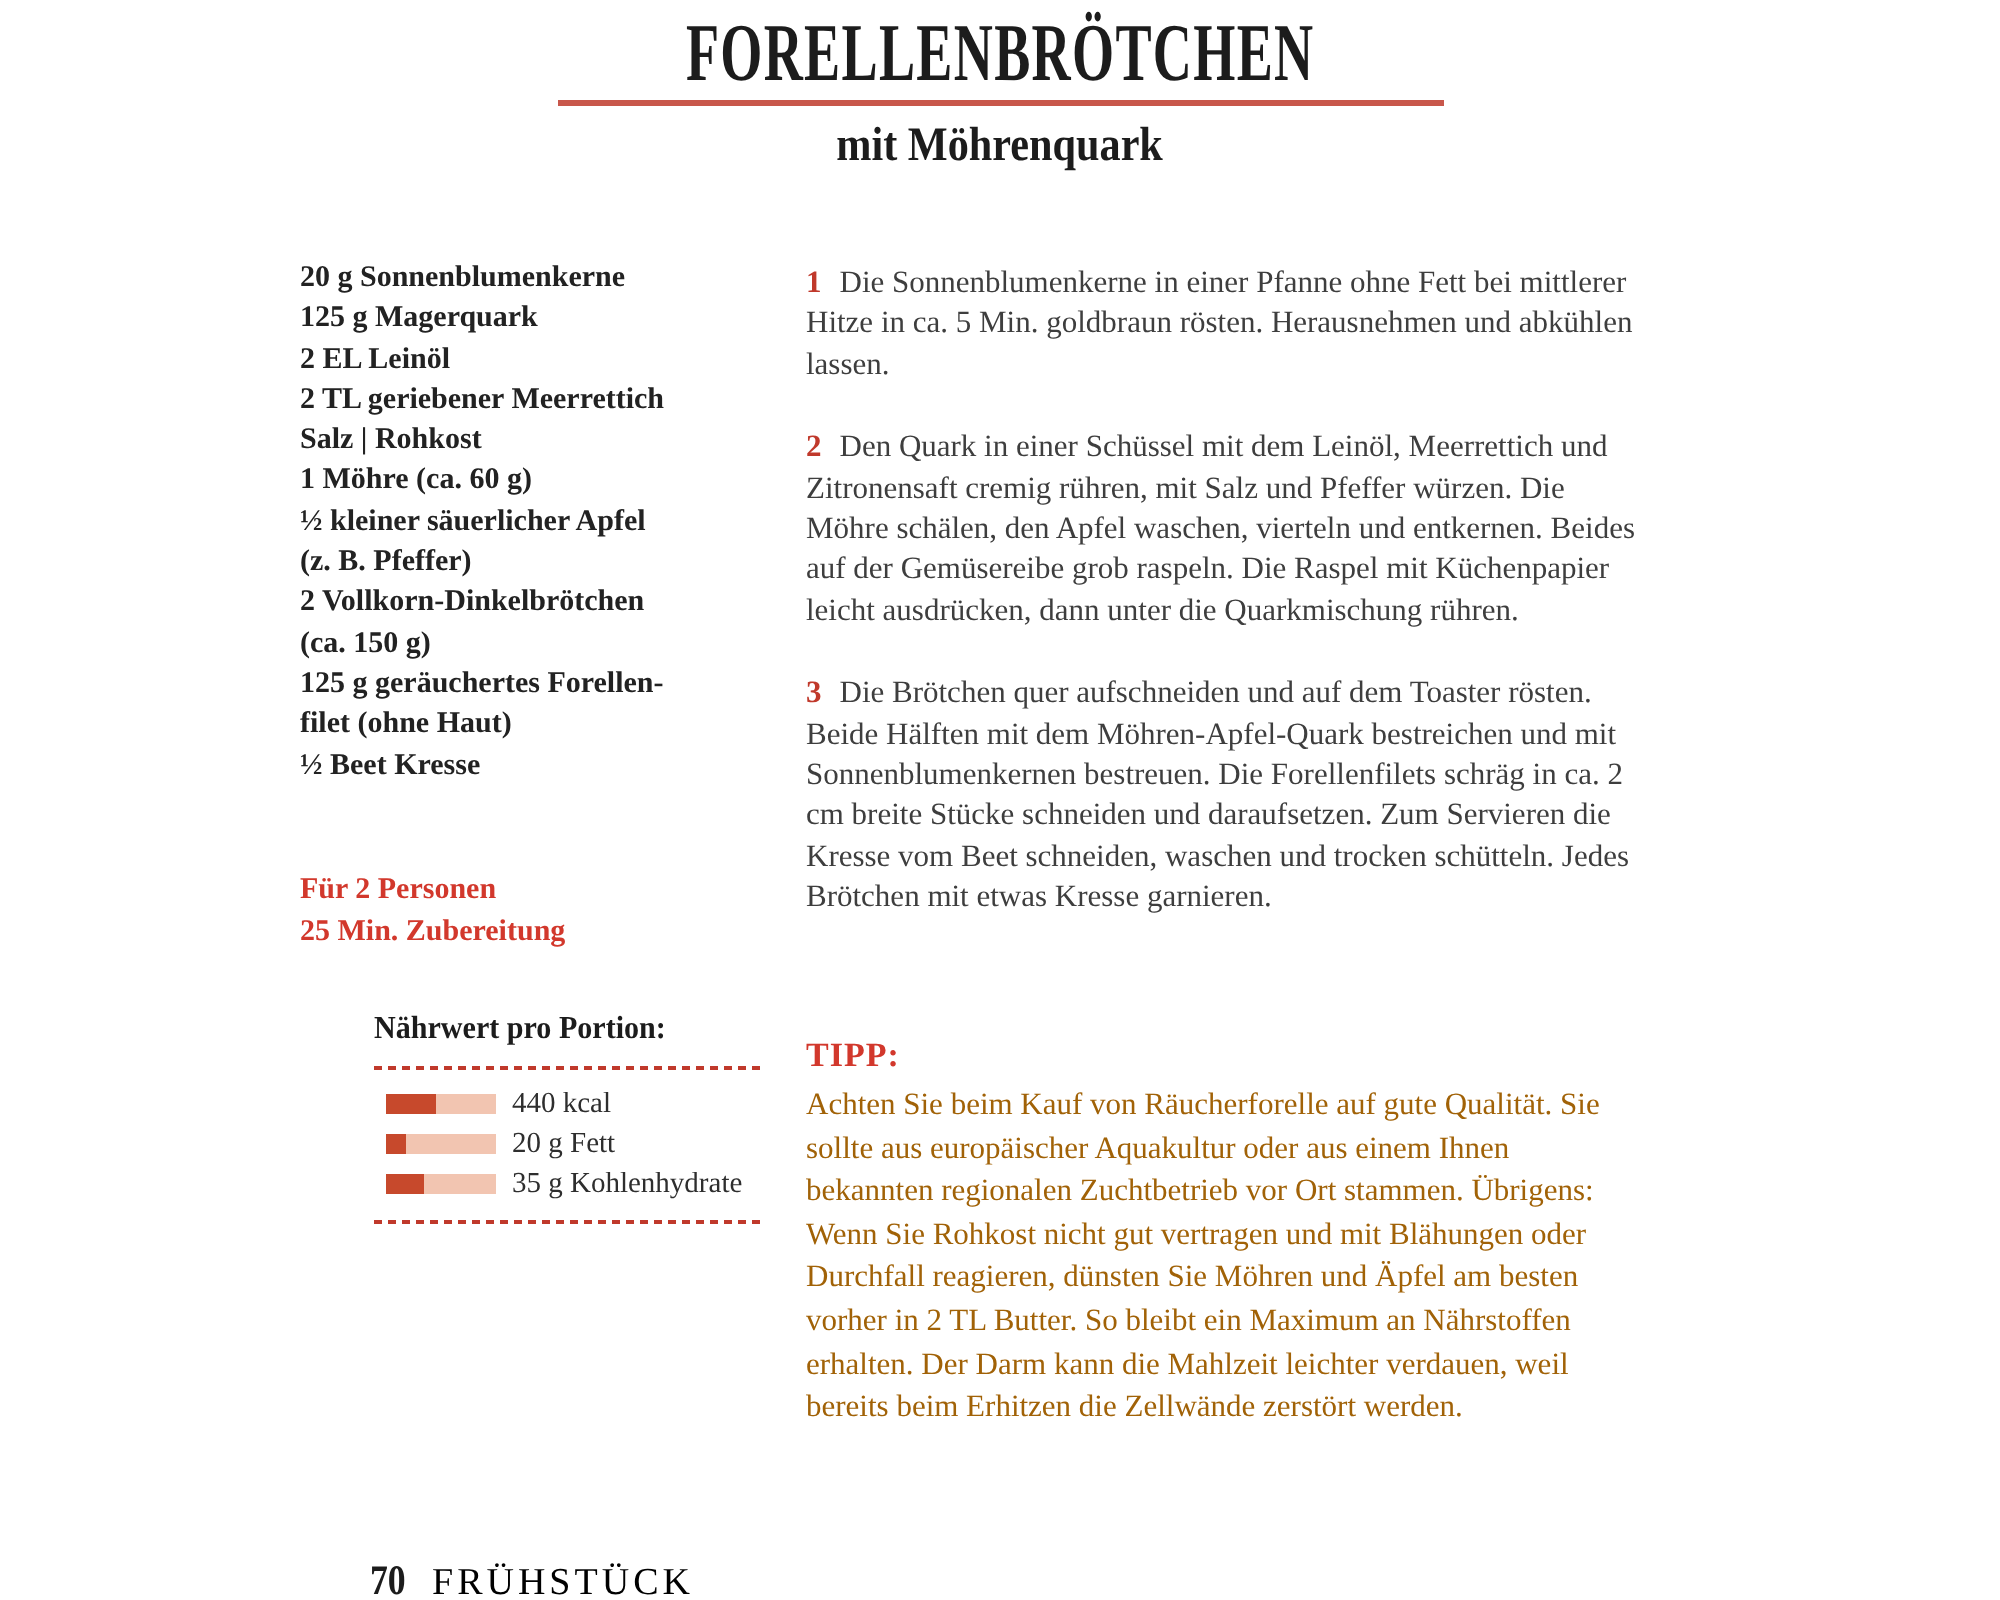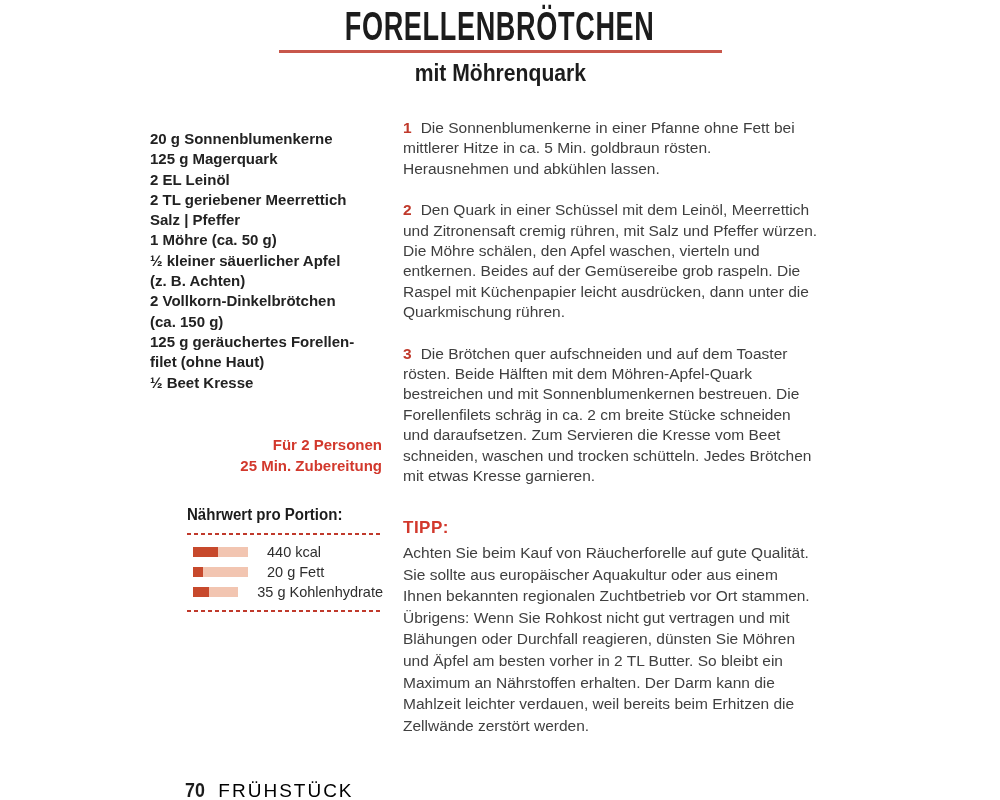--- a/index.html
+++ b/index.html
@@ -2,21 +2,21 @@
 <html><head>
 <meta charset="utf-8">
 <style>
   * { margin: 0; padding: 0; box-sizing: border-box; }
   html, body { background: #ffffff; }
   .page {
     position: relative;
     width: 834px;
     height: 800px;
     background: #ffffff;
-    font-family: Liberation Sans, sans-serif;
+    font-family: Liberation Serif, serif;
     overflow: hidden;
     color: #3e3e3e;
   }
 
   
   .title-block { position: absolute; top: 6px; left: 0; width: 1000px; text-align: center; }
   .recipe-title {
     font-size: 41px;
     font-weight: 700;
     color: #1c1c1c;
@@ -53,21 +53,20 @@
     font-size: 15px;
     font-weight: 700;
     line-height: 20.3px;
     color: #222222;
   }
   .serving-block {
     position: absolute;
     left: 150px;
     top: 435px;
     width: 232px;
-    text-align: right;
     font-size: 15px;
     font-weight: 700;
     line-height: 20.5px;
     color: #d2382c;
   }
 
   
   .nutrition {
     position: absolute;
     left: 187px;
@@ -97,31 +96,31 @@
     margin-left: 6px;
     background: #f2c5b1;
     position: relative;
   }
   .nutrition-bar-fill {
     position: absolute;
     left: 0; top: 0; bottom: 0;
     background: #c7492c;
   }
   .nutrition-label {
-    margin-left: 19px;
+    margin-left: 8px;
     font-size: 14.5px;
     color: #2e2e2e;
     white-space: nowrap;
   }
 
   
   .steps {
     position: absolute;
     left: 403px;
-    top: 118px;
+    top: 132px;
     width: 416px;
   }
   .step {
     font-size: 15.5px;
     line-height: 20.4px;
     color: #3e3e3e;
     margin-bottom: 21px;
     text-align: left;
   }
   .step-num {
@@ -138,21 +137,21 @@
   .tip-heading {
     font-size: 17px;
     font-weight: 700;
     color: #d2382c;
     letter-spacing: 0.5px;
     margin-bottom: 4px;
   }
   .tip-text {
     font-size: 15.5px;
     line-height: 21.6px;
-    color: #404040;
+    color: #a16207;
   }
 
   
   .footer {
     position: absolute;
     left: 185px;
     top: 778px;
     display: flex;
     align-items: baseline;
   }
@@ -180,24 +179,24 @@
     <div><span class="recipe-title">FORELLENBRÖTCHEN</span></div>
     <div class="title-rule"></div>
     <div><span class="recipe-subtitle">mit Möhrenquark</span></div>
   </div>
 
   <div class="ingredients">
     <div>20 g Sonnenblumenkerne</div>
     <div>125 g Magerquark</div>
     <div>2 EL Leinöl</div>
     <div>2 TL geriebener Meerrettich</div>
-    <div>Salz | Pfeffer</div>
-    <div>1 Möhre (ca. 50 g)</div>
+    <div>Salz | Rohkost</div>
+    <div>1 Möhre (ca. 60 g)</div>
     <div>½ kleiner säuerlicher Apfel</div>
-    <div>(z. B. Achten)</div>
+    <div>(z. B. Pfeffer)</div>
     <div>2 Vollkorn-Dinkelbrötchen</div>
     <div>(ca. 150 g)</div>
     <div>125 g geräuchertes Forellen-</div>
     <div>filet (ohne Haut)</div>
     <div>½ Beet Kresse</div>
   </div>
 
   <div class="serving-block">
     <div>Für 2 Personen</div>
     <div>25 Min. Zubereitung</div>

